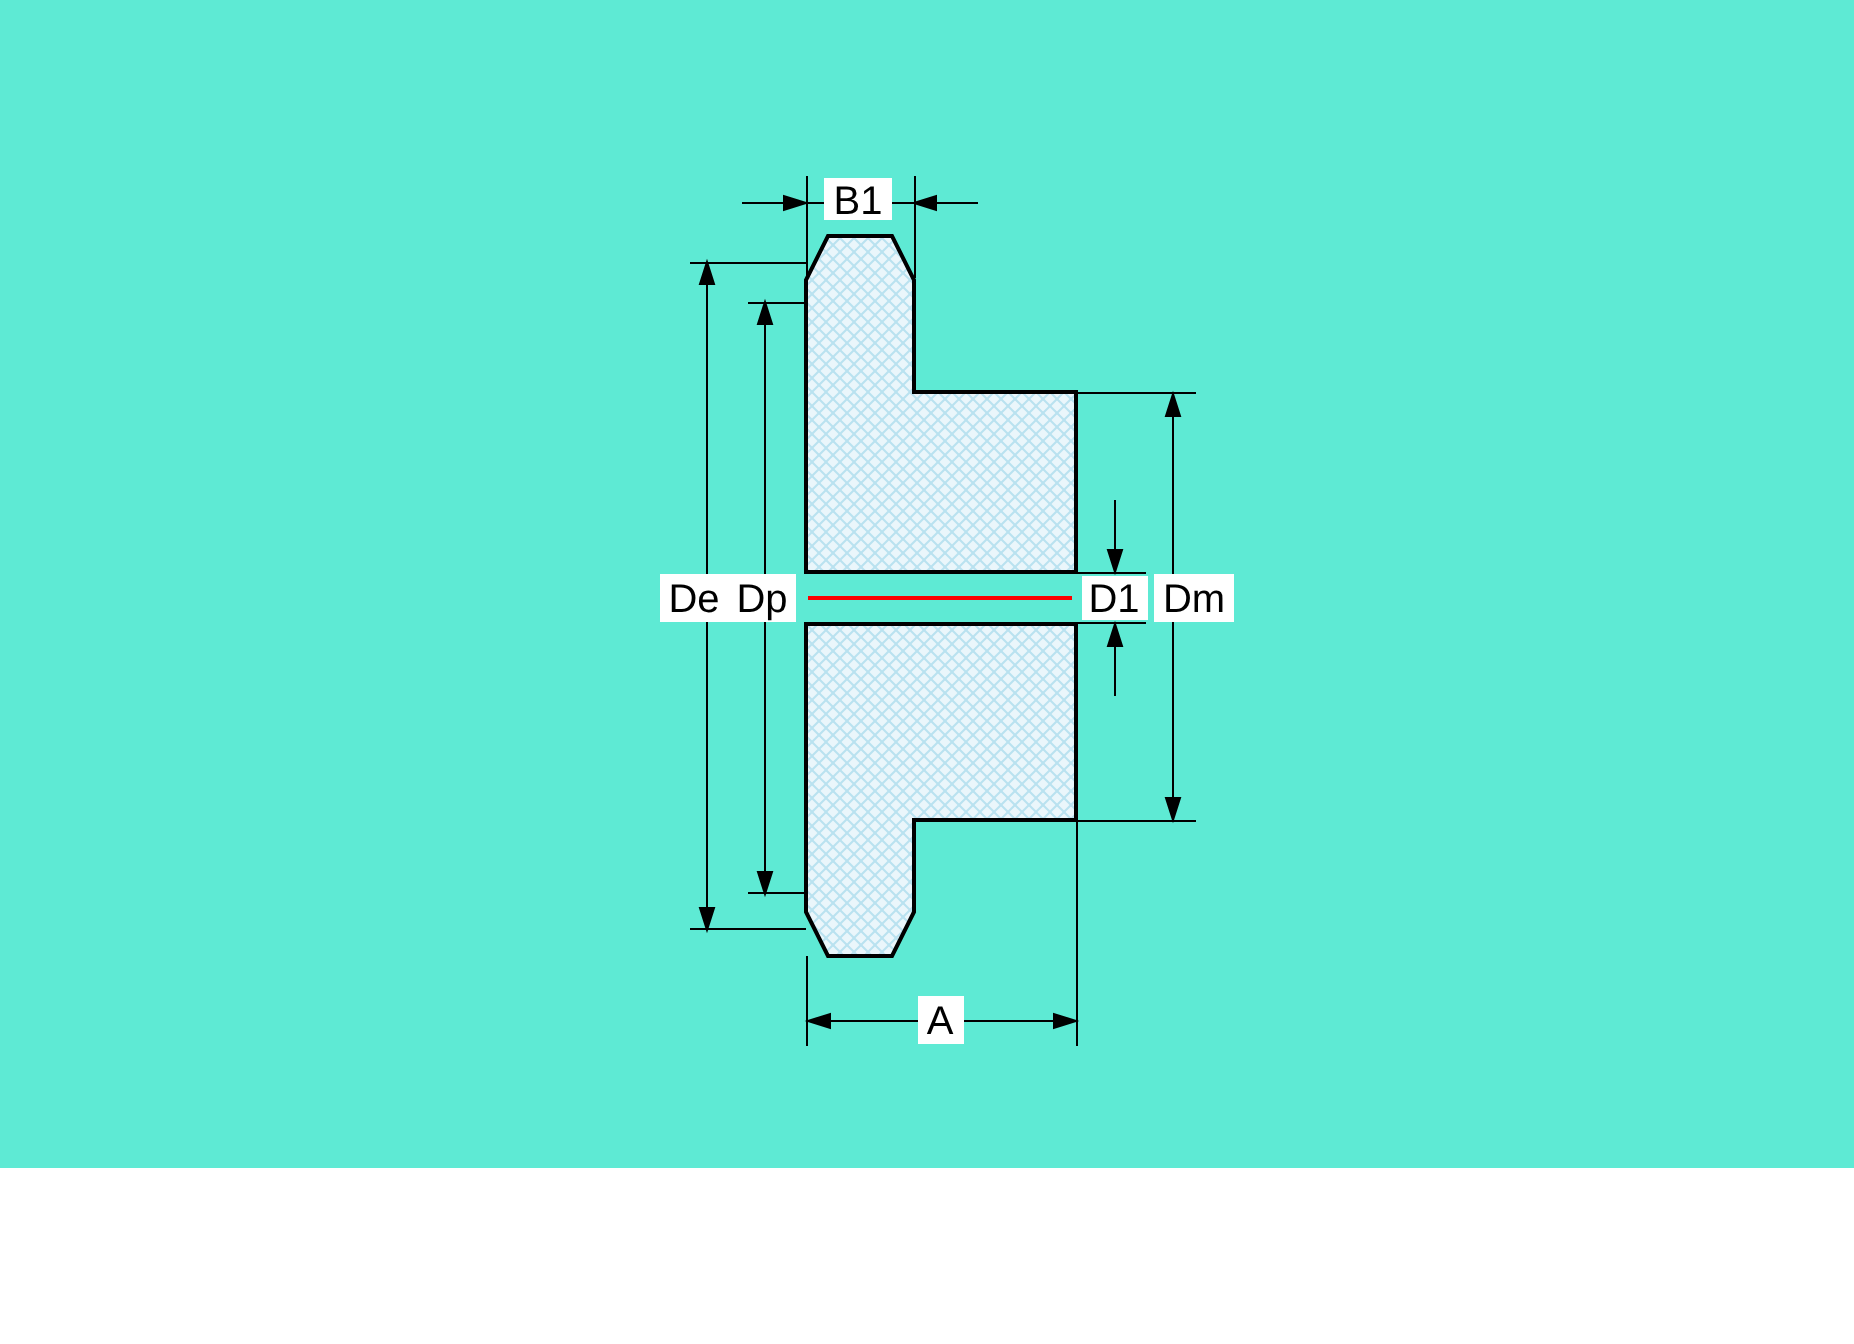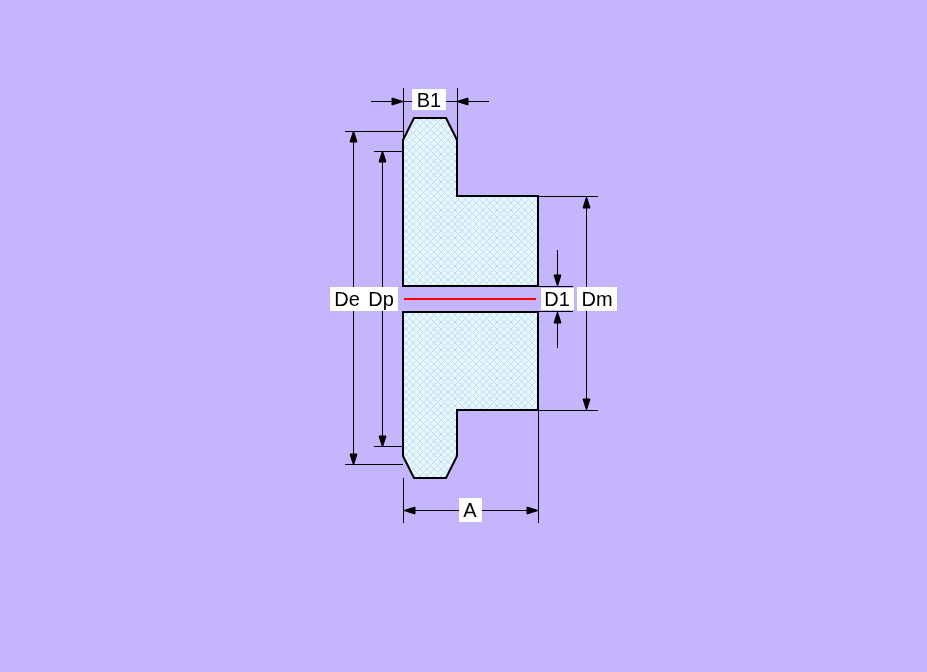--- a/index.html
+++ b/index.html
@@ -3,22 +3,22 @@
 <meta charset="utf-8">
 <style>
   html, body {
     margin: 0;
     padding: 0;
     background: #ffffff;
   }
   .canvas {
     position: relative;
     width: 927px;
-    height: 672px;
-    background: #c4b5fd;
+    height: 584px;
+    background: #5eead4;
     overflow: hidden;
     font-family: "Liberation Sans", sans-serif;
   }
   svg {
     display: block;
   }
   text {
     fill: #000000;
     font-family: "Liberation Sans", sans-serif;
     font-size: 20px;

